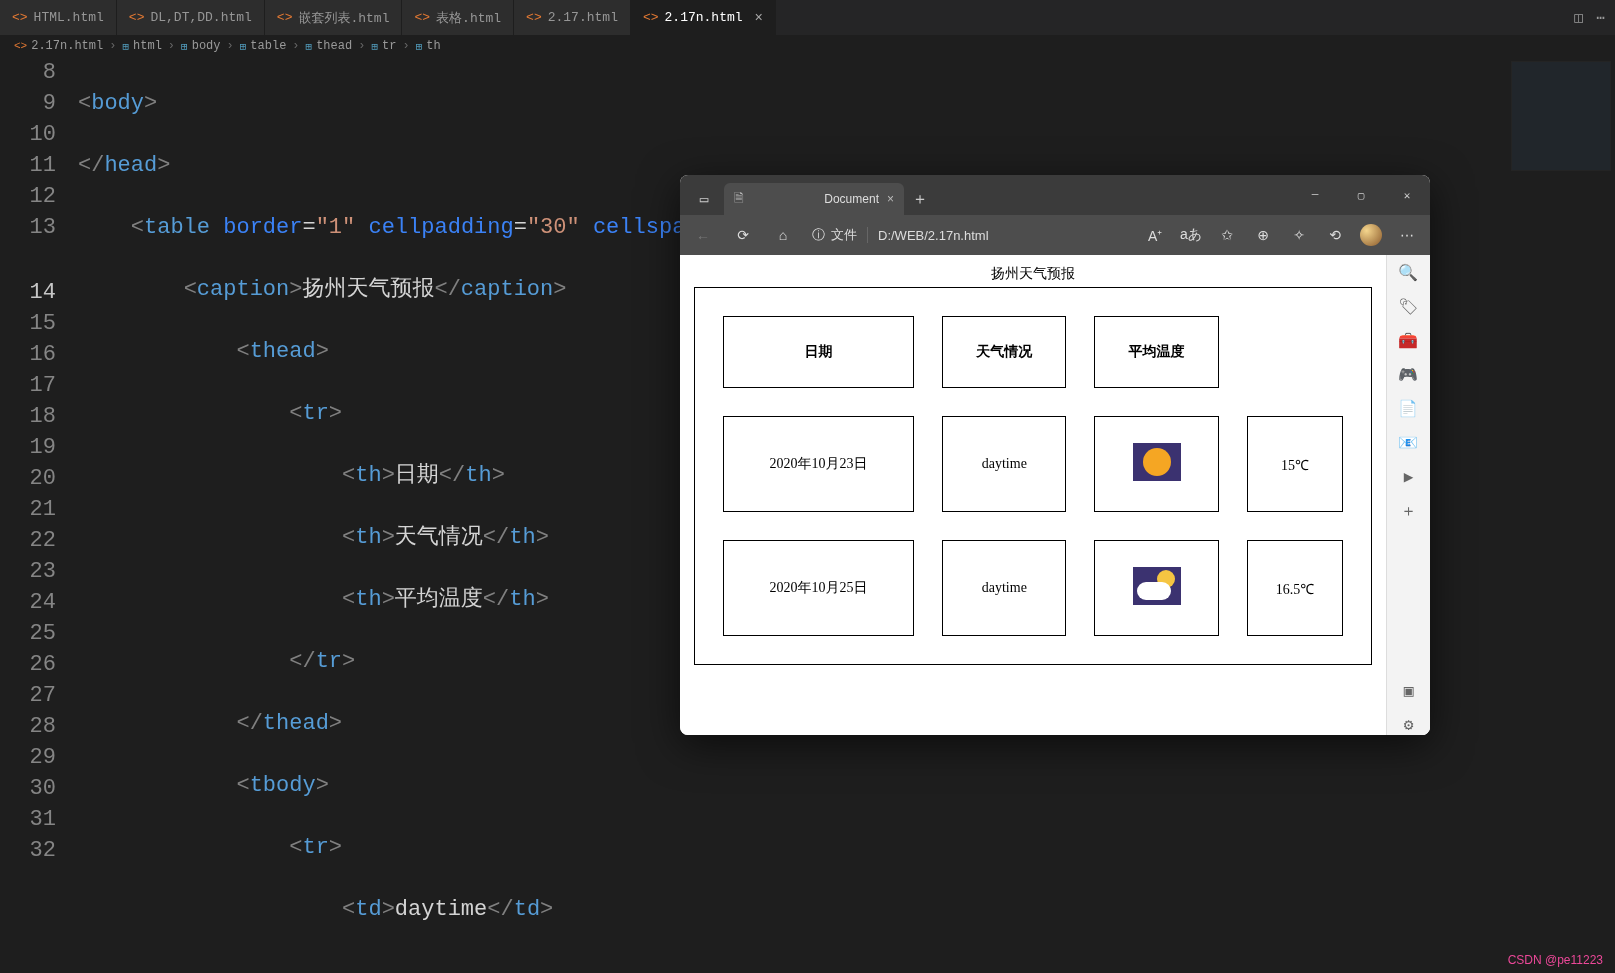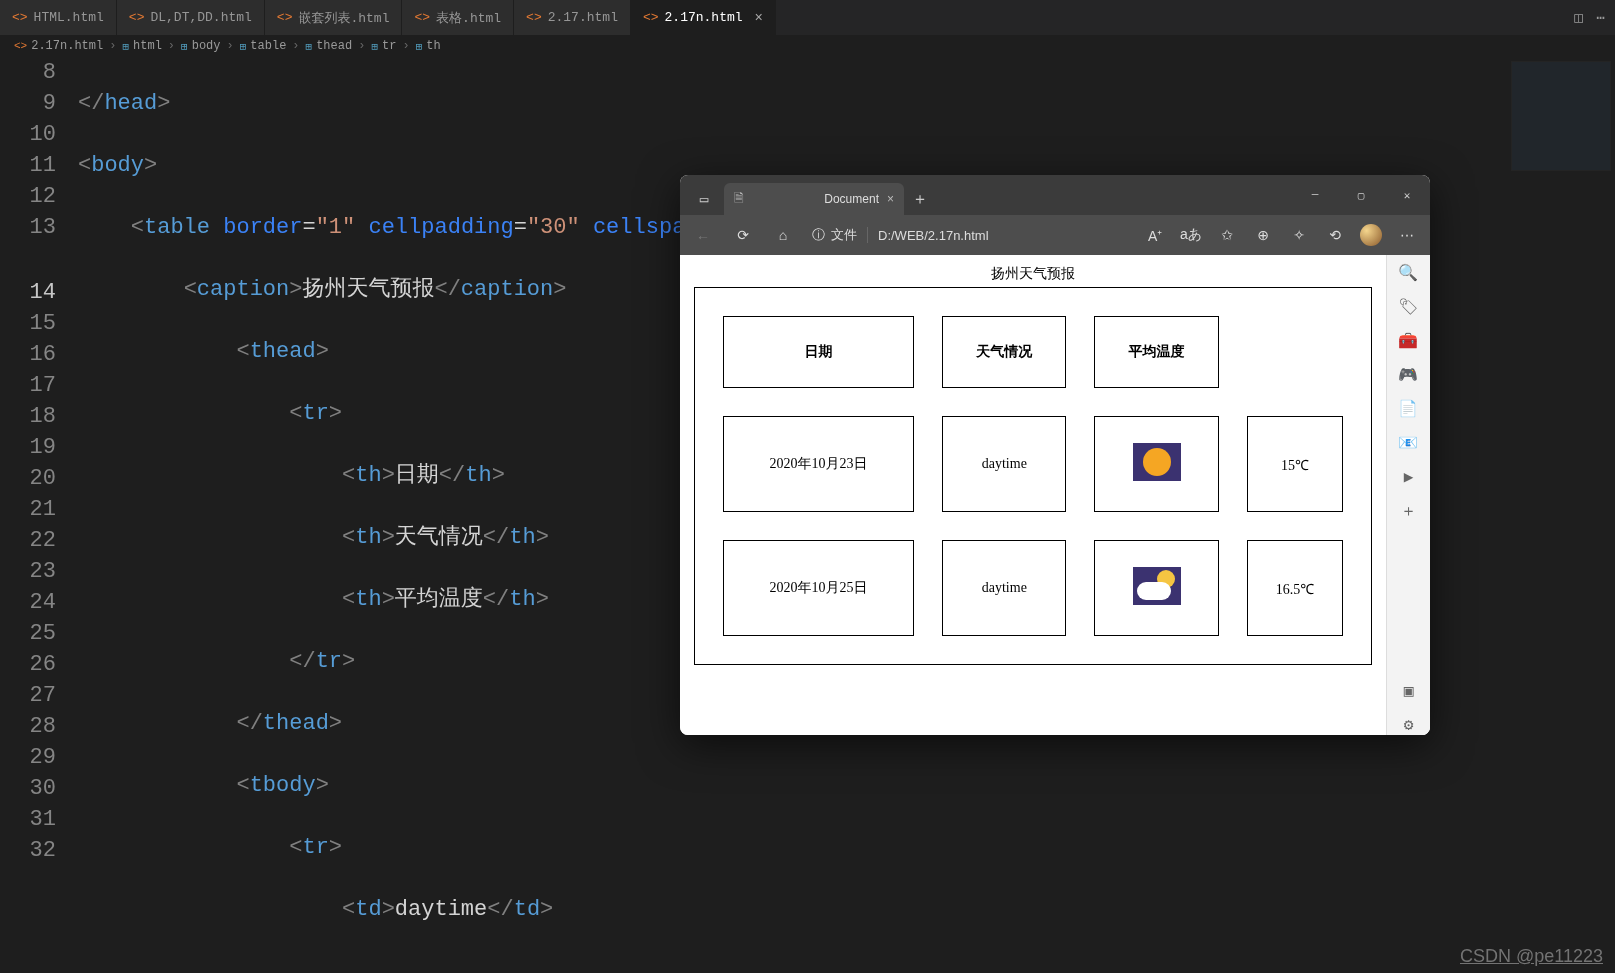--- a/index.html
+++ b/index.html
@@ -218,24 +218,23 @@
   padding-top: 8px;
   gap: 14px;
   color: #666;
   font-size: 16px;
 }
 .side-panel .spacer { flex: 1; }
 .watermark {
   position: absolute;
   right: 12px;
   bottom: 6px;
-  font-size: 18px;
-  color: #737373;
+  font-size: 12px;
+  color: #ec4899;
   font-family: -apple-system, 'Segoe UI', sans-serif;
-  text-decoration: underline;
 }
 </style>
 </head>
 <body>
 
 <div class="tab-bar">
   <div class="tab">
       <span class="icon">&lt;&gt;</span>
       <span>HTML.html</span>
     </div>
@@ -325,22 +324,22 @@
     <div class="ln">25</div>
     <div class="ln">26</div>
     <div class="ln">27</div>
     <div class="ln">28</div>
     <div class="ln">29</div>
     <div class="ln">30</div>
     <div class="ln">31</div>
     <div class="ln">32</div>
   </div>
   <div class="code">
+<div class="line"><span class="t-brk">&lt;</span><span class="t-tag">body</span><span class="t-brk">&gt;</span></div>
 <div class="line"><span class="t-brk">&lt;/</span><span class="t-tag">head</span><span class="t-brk">&gt;</span></div>
-<div class="line"><span class="t-brk">&lt;</span><span class="t-tag">body</span><span class="t-brk">&gt;</span></div>
 <div class="line">    <span class="t-brk">&lt;</span><span class="t-tag">table</span><span> </span><span class="t-attr">border</span><span class="t-txt">=</span><span class="t-str">"1"</span><span> </span><span class="t-attr">cellpadding</span><span class="t-txt">=</span><span class="t-str">"30"</span><span> </span><span class="t-attr">cellspacing</span><span class="t-txt">=</span><span class="t-str">"30"</span><span class="t-brk">&gt;</span></div>
 <div class="line">        <span class="t-brk">&lt;</span><span class="t-tag">caption</span><span class="t-brk">&gt;</span><span class="t-txt">扬州天气预报</span><span class="t-brk">&lt;/</span><span class="t-tag">caption</span><span class="t-brk">&gt;</span></div>
 <div class="line">            <span class="t-brk">&lt;</span><span class="t-tag">thead</span><span class="t-brk">&gt;</span></div>
 <div class="line">                <span class="t-brk">&lt;</span><span class="t-tag">tr</span><span class="t-brk">&gt;</span></div>
 <div class="line">                    <span class="t-brk">&lt;</span><span class="t-tag">th</span><span class="t-brk">&gt;</span><span class="t-txt">日期</span><span class="t-brk">&lt;/</span><span class="t-tag">th</span><span class="t-brk">&gt;</span></div>
 <div class="line">                    <span class="t-brk">&lt;</span><span class="t-tag">th</span><span class="t-brk">&gt;</span><span class="t-txt">天气情况</span><span class="t-brk">&lt;/</span><span class="t-tag">th</span><span class="t-brk">&gt;</span></div>
 <div class="line">                    <span class="t-brk">&lt;</span><span class="t-tag">th</span><span class="t-brk">&gt;</span><span class="t-txt">平均温度</span><span class="t-brk">&lt;/</span><span class="t-tag">th</span><span class="t-brk">&gt;</span></div>
 <div class="line">                <span class="t-brk">&lt;/</span><span class="t-tag">tr</span><span class="t-brk">&gt;</span></div>
 <div class="line">            <span class="t-brk">&lt;/</span><span class="t-tag">thead</span><span class="t-brk">&gt;</span></div>
 <div class="line">            <span class="t-brk">&lt;</span><span class="t-tag">tbody</span><span class="t-brk">&gt;</span></div>

